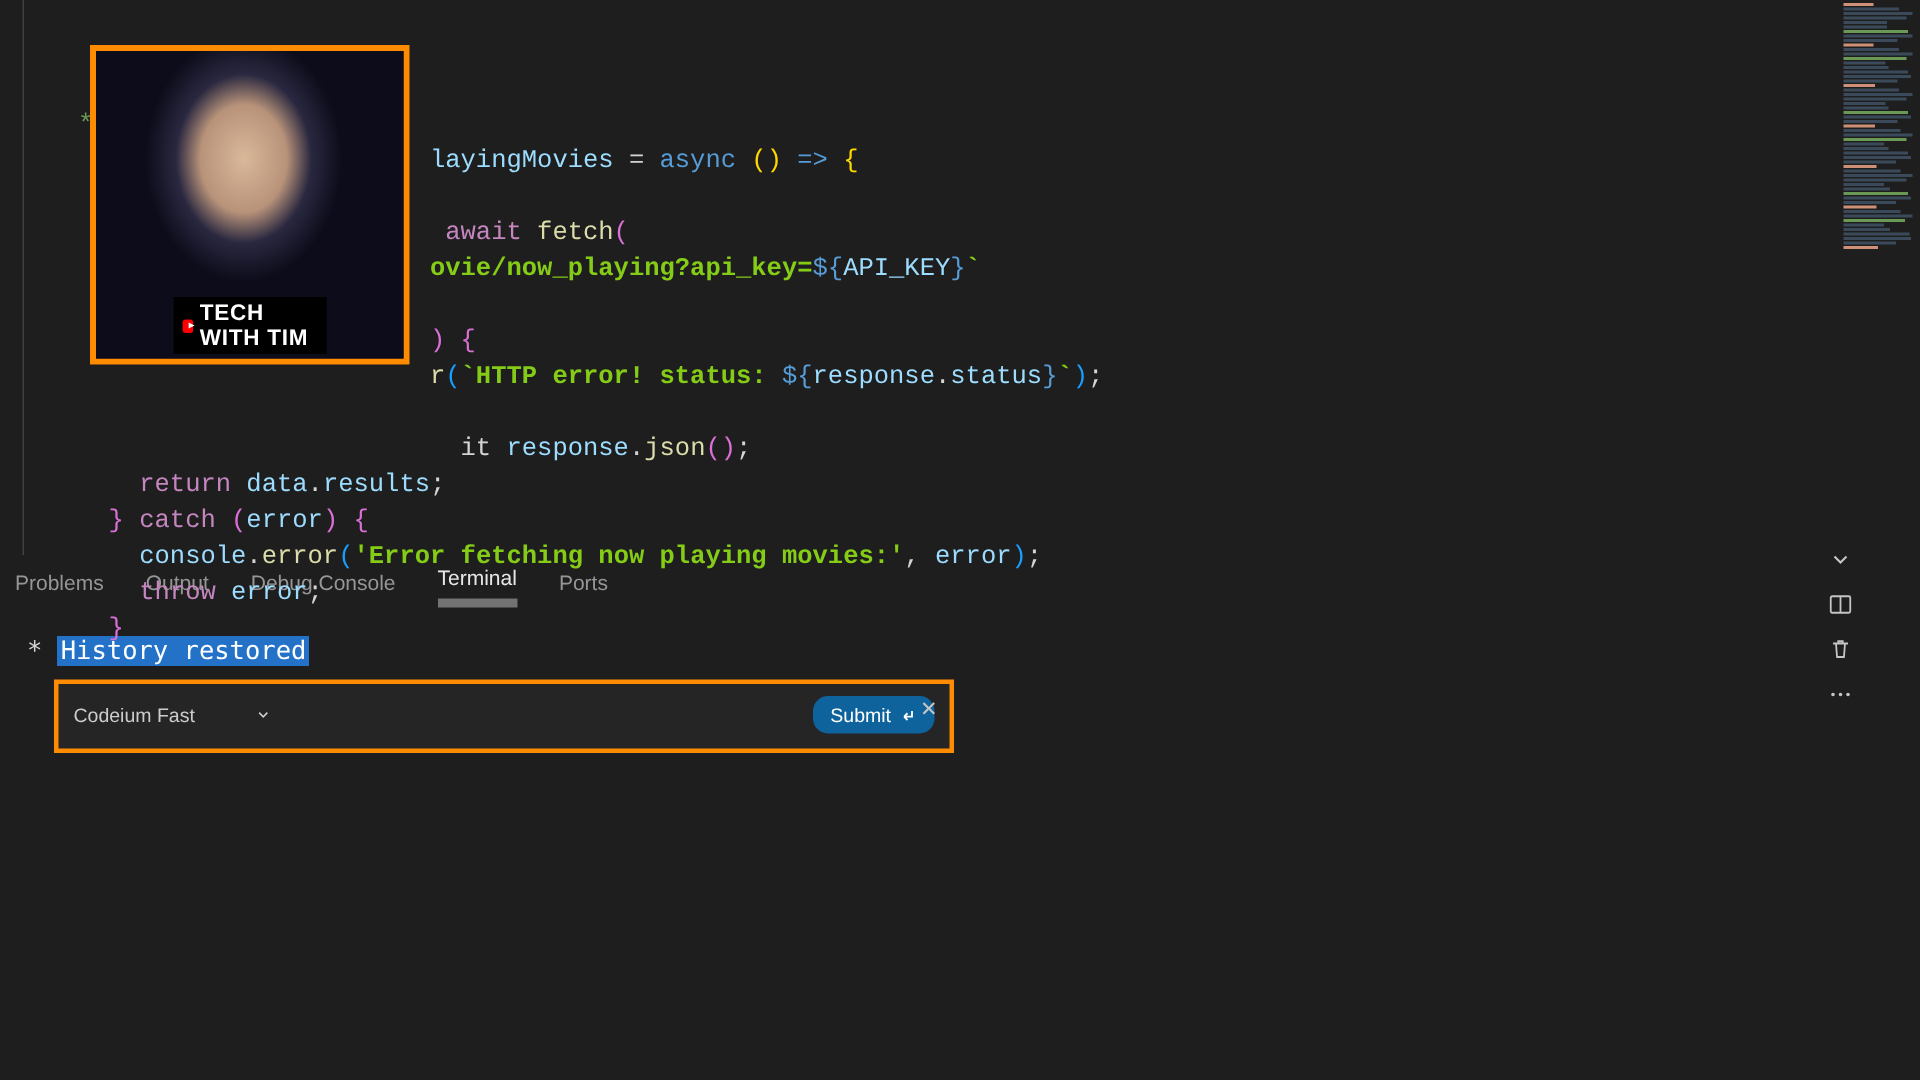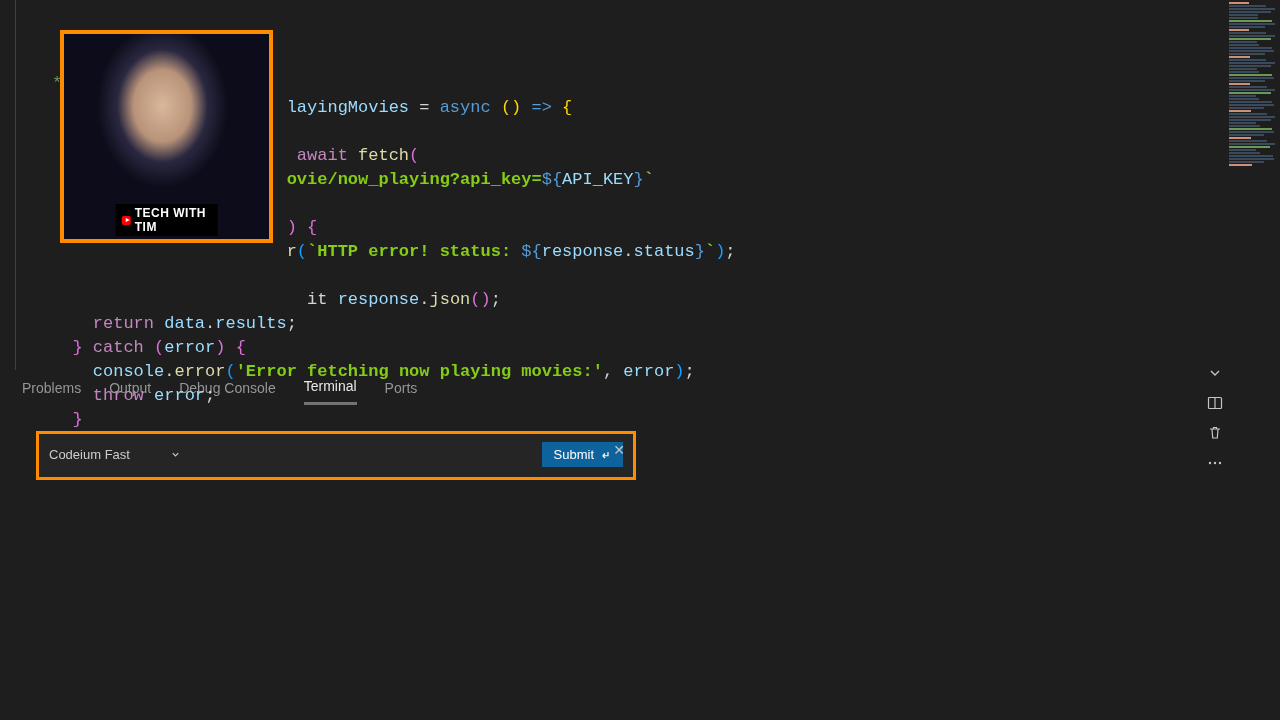--- a/index.html
+++ b/index.html
@@ -72,21 +72,21 @@
   background: radial-gradient(ellipse 40% 50% at 48% 35%, #d9b89a 0%, #b8937a 35%, #2a2840 55%, #0c0c1a 80%);
   position: relative;
 }
 .webcam-badge {
   position: absolute;
   bottom: 3px;
   left: 50%;
   transform: translateX(-50%);
   background: #000;
   color: #fff;
-  font-size: 12px;
+  font-size: 15px;
   font-family: Arial, sans-serif;
   padding: 2px 6px;
   display: flex;
   align-items: center;
   gap: 4px;
   font-weight: bold;
   letter-spacing: 0.5px;
 }
 .yt-icon { width: 12px; height: 9px; background: #ff0000; border-radius: 2px; position: relative; }
 .yt-icon::after { content:''; position:absolute; left:4px; top:2px; border-left:4px solid #fff; border-top:2.5px solid transparent; border-bottom:2.5px solid transparent; }
@@ -101,30 +101,30 @@
 }
 .mm-lines {
   position: absolute; top:2px; right:3px; width:48px;
 }
 .mm-lines div { height:2px; margin-bottom:1px; background:#3a4a5a; }
 
 .panel-tabs {
   height: 35px;
   display: flex;
   align-items: center;
-  padding: 0 22px;
+  padding: 0 10px;
   background: #1e1e1e;
   font-family: -apple-system, 'Segoe UI', sans-serif;
   font-size: 14px;
   gap: 12px;
   justify-content: space-between;
 }
 .panel-tabs-left { display:flex; gap:28px; align-items:center; height:100%; }
 .ptab { color: #969696; cursor: pointer; height:100%; display:flex; align-items:center; }
-.ptab.active { color: #e7e7e7; border-bottom: 3px solid #737373; }
+.ptab.active { color: #e7e7e7; border-bottom: 6px solid #737373; }
 .panel-tabs-right { display:flex; gap:14px; align-items:center; color:#c5c5c5;flex-direction:column; }
 .ptool { display:flex; align-items:center; gap:4px; cursor:pointer; }
 .ptool svg { width:16px; height:16px; }
 
 .terminal {
   padding: 18px 18px 10px 18px;
   font-family: 'Consolas', monospace;
   font-size: 17px;
   line-height: 22px;
   color: #cccccc;
@@ -160,21 +160,21 @@
 .ai-bottom-row {
   display:flex; justify-content:space-between; align-items:center;
 }
 .ai-model {
   color:#ccc; font-size:13px; display:flex; align-items:center; gap:40px;
   cursor:pointer;
 }
 .ai-model svg { width:11px; height:11px; }
 .ai-submit {
   background:#0e639c; color:#fff; border:none;
-  padding: 5px 12px; font-size:13px; border-radius:0;
+  padding: 5px 12px; font-size:13px; border-radius:10px;
   display:flex; align-items:center; gap:5px; cursor:pointer;
   font-family: inherit;
 }
 </style>
 </head>
 <body>
 
 <div class="editor-area">
   <div class="vert-bar-left"></div>
   <div class="code" id="code">
@@ -291,20 +291,23 @@
       <svg viewBox="0 0 16 16" fill="currentColor">
           <circle cx="3" cy="8" r="1.2"></circle>
           <circle cx="8" cy="8" r="1.2"></circle>
           <circle cx="13" cy="8" r="1.2"></circle>
         </svg>
     </div>
   </div>
 </div>
 
 <div class="terminal">
+  <div>
+    <span class="hist-star"> * </span><span class="hist-badge"> History restored </span>
+  </div>
 
   <div class="ai-box">
     <span class="ai-close">✕</span>
     <div class="ai-bottom-row">
       <div class="ai-model">
         <span>Codeium Fast</span>
         <svg viewBox="0 0 16 16" fill="none" stroke="currentColor" stroke-width="1.6">
             <path d="M4 6l4 4 4-4"></path>
           </svg>
       </div>

